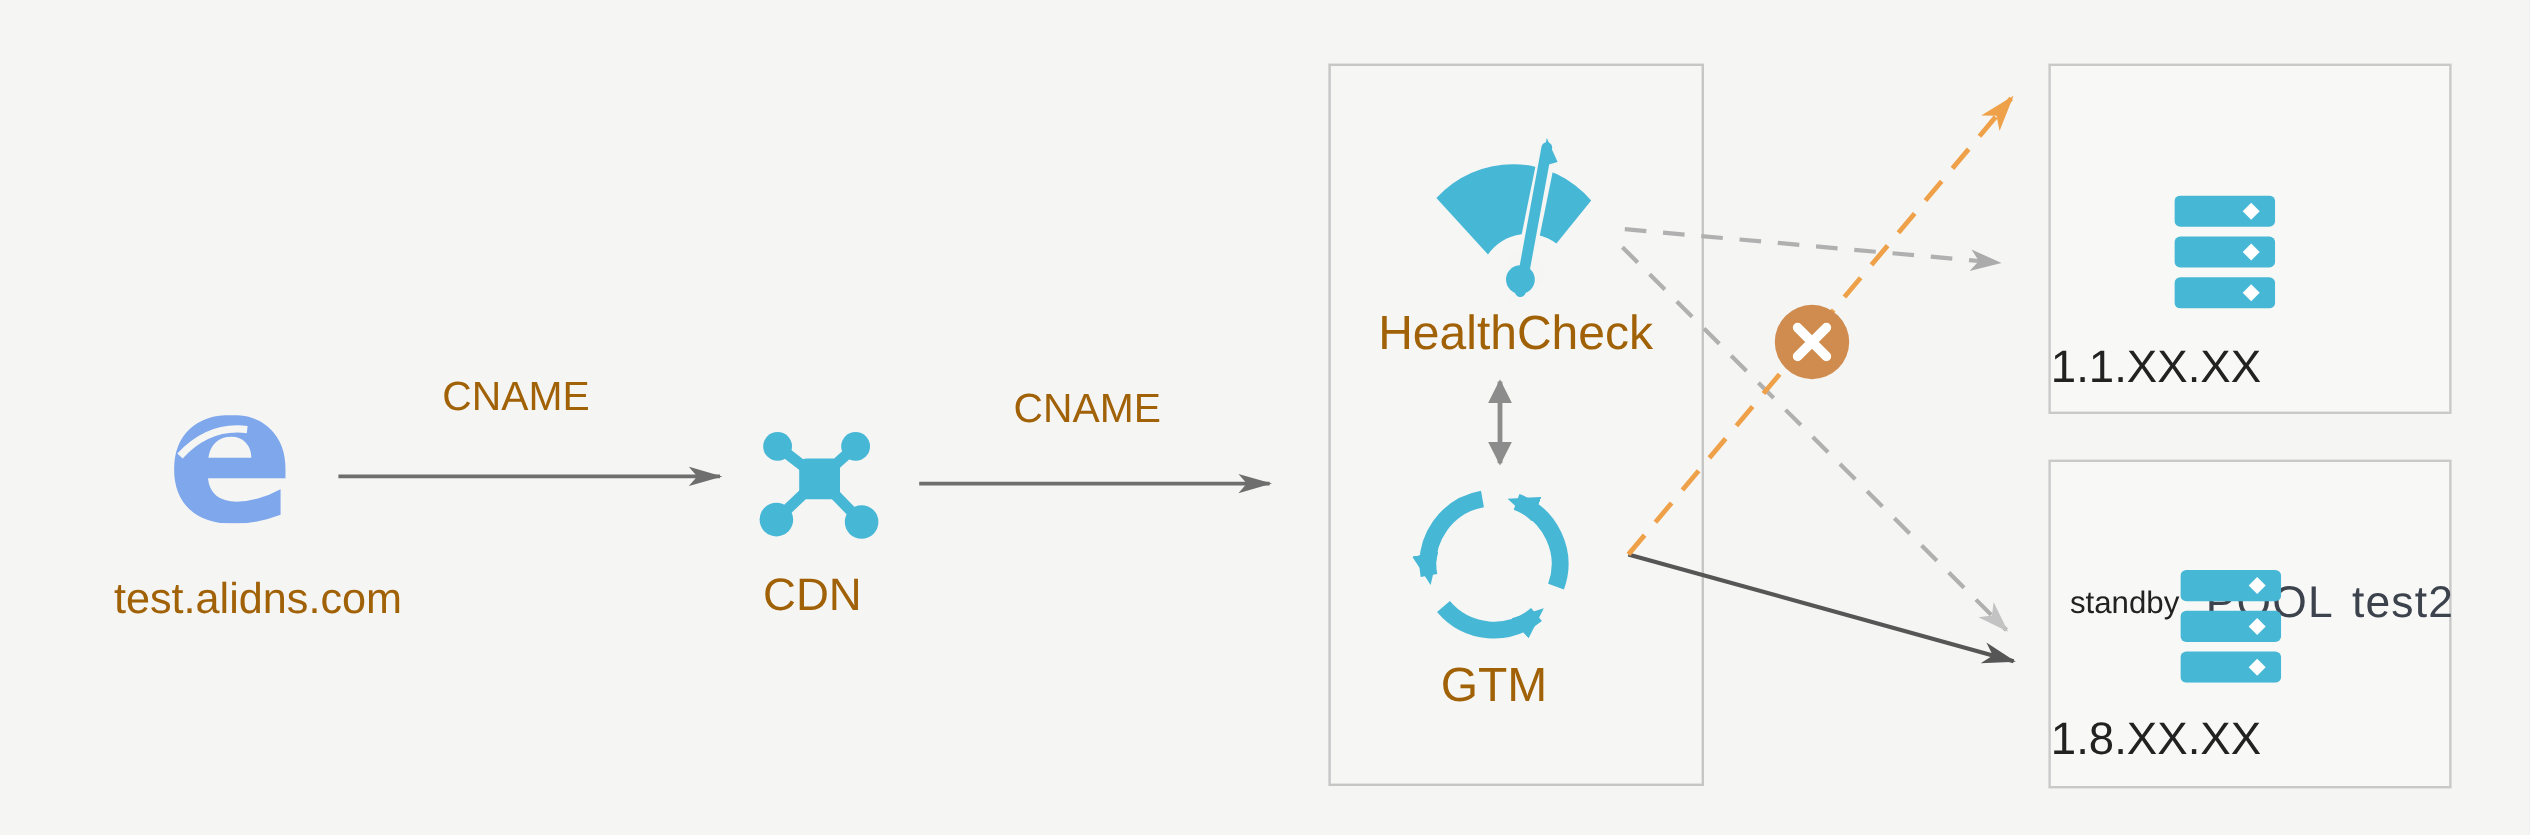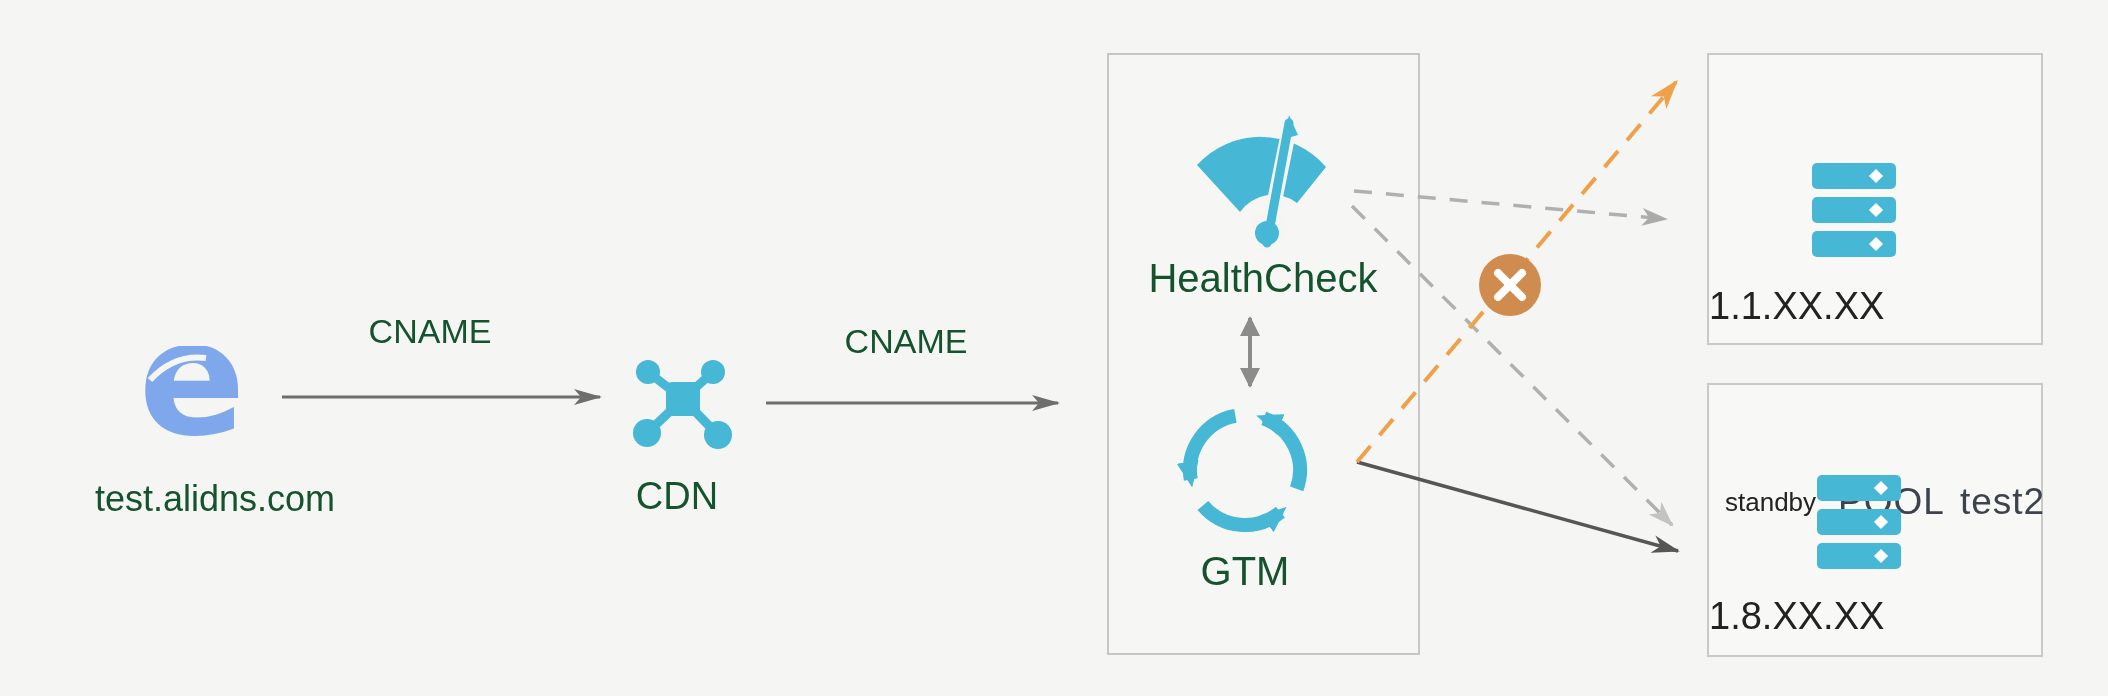--- a/index.html
+++ b/index.html
@@ -3,21 +3,21 @@
 <meta charset="utf-8">
 <style>
   html,body{margin:0;padding:0;background:#e9e9e9;}
   #canvas{
     position:relative;width:2108px;height:696px;overflow:hidden;
     background:#f5f5f4;
     font-family:"Liberation Sans","DejaVu Sans",sans-serif;
     color:#2e2e2e;
   }
   .abs{position:absolute;}
-  .lbl{position:absolute;text-align:center;white-space:nowrap;color:#14532d;}
+  .lbl{position:absolute;text-align:center;white-space:nowrap;color:#a16207;}
   .lbl-domain{left:45px;top:478px;width:340px;font-size:36px;}
   .lbl-cname1{left:330px;top:312px;width:200px;font-size:34px;}
   .lbl-cname2{left:806px;top:322px;width:200px;font-size:34px;}
   .lbl-cdn{left:577px;top:475px;width:200px;font-size:38px;}
   .lbl-healthcheck{left:1113px;top:256px;width:300px;font-size:40px;}
   .lbl-gtm{left:1145px;top:549px;width:200px;font-size:40px;}
 
   .icon-edge{left:140px;top:346px;width:104px;height:90px;}
   .icon-cdn{left:626px;top:352px;width:112px;height:102px;}
   .icon-hc{left:1180px;top:105px;width:180px;height:160px;}

